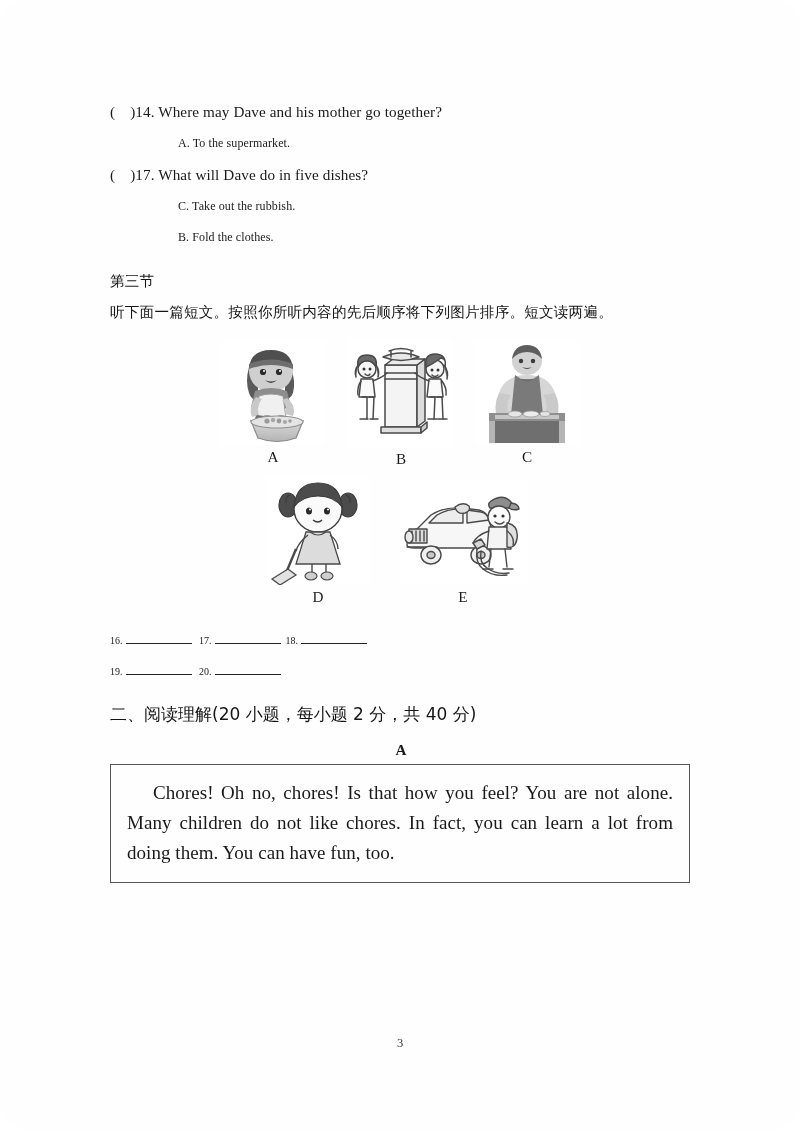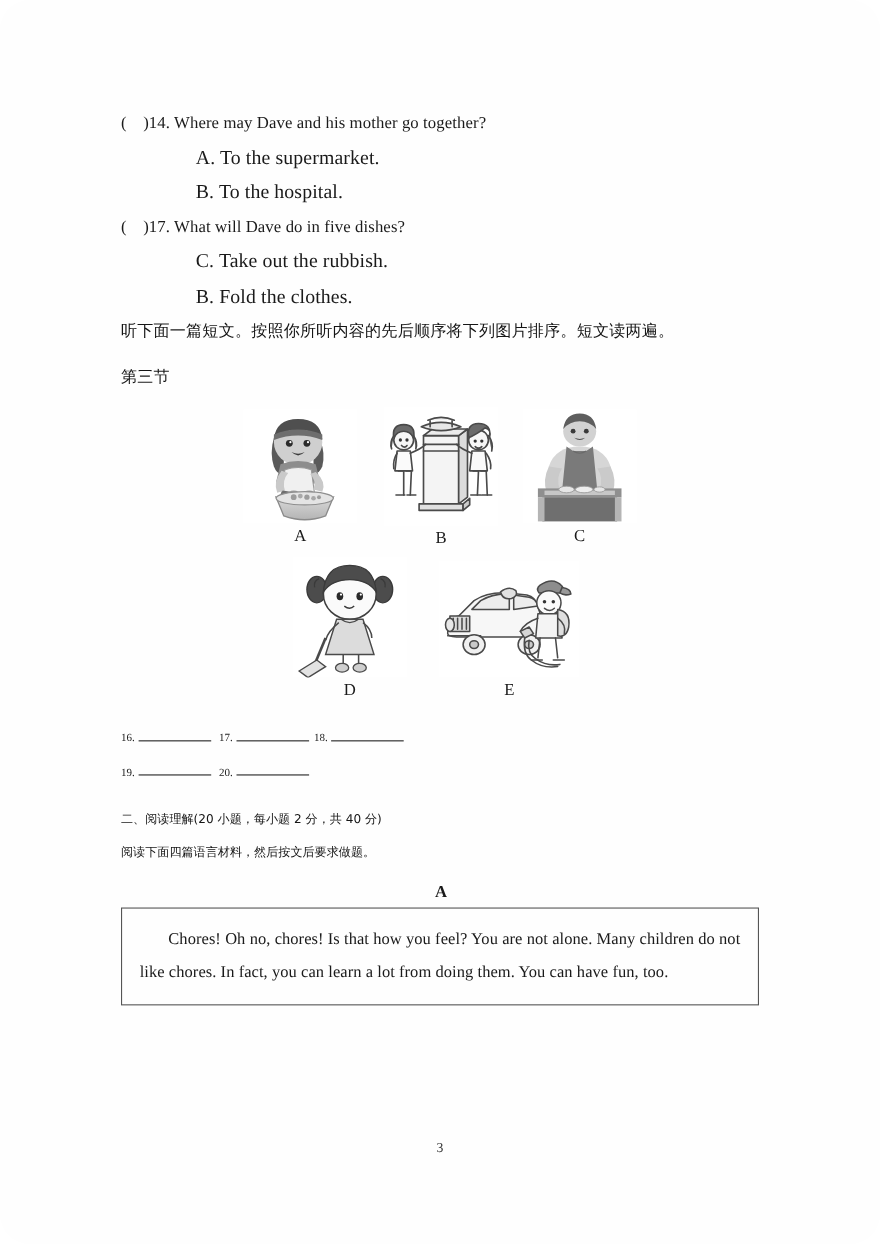--- a/index.html
+++ b/index.html
@@ -32,21 +32,21 @@
   .q-line {
     font-size: 15.2px;
     line-height: 31.5px;
     white-space: pre;
     letter-spacing: 0.1px;
   }
   .q-line .paren {
     letter-spacing: 0;
   }
   .opt-line {
-    font-size: 18px;
+    font-size: 12px;
     line-height: 31.5px;
     padding-left: 68px;
     white-space: pre;
     letter-spacing: 0.1px;
   }
 
   
   .cn {
     font-family: "DejaVu Sans", "Liberation Sans", sans-serif;
     font-size: 14.6px;
@@ -55,21 +55,21 @@
     color: #151515;
   }
   .cn-section-title {
     margin-top: 12px;
   }
   .cn-instr {
     margin-top: 1px;
   }
   .cn-heading {
     font-family: "DejaVu Sans", "Liberation Sans", sans-serif;
-    font-size: 11px;
+    font-size: 17px;
     line-height: 30px;
     color: #151515;
   }
 
   
   .pic-area {
     position: relative;
     margin-top: 8px;
     height: 290px;
   }
@@ -117,21 +117,21 @@
     margin-top: 10px;
   }
   .passage-box {
     border: 1.2px solid #555;
     margin-top: 3px;
     padding: 13px 16px 14px 16px;
     box-sizing: border-box;
     width: 580px;
   }
   .passage-text {
-    font-size: 15px;
+    font-size: 19px;
     line-height: 30px;
     text-indent: 26px;
     text-align: justify;
     letter-spacing: 0.05px;
   }
 
   
   .page-number {
     position: absolute;
     left: 0;
@@ -144,28 +144,27 @@
   }
 </style>
 </head>
 <body>
 
 <div class="page">
   <div class="content">
 
     <div class="q-line"><span class="paren">(    )</span><span>14.</span><span> Where may Dave and his mother go together?</span></div>
     <div class="opt-line">A. To the supermarket.</div>
-    <div class="opt-line">B. To the hospital.</div>
 
     <div class="q-line"><span class="paren">(    )</span><span>17.</span><span> What will Dave do in five dishes?</span></div>
     <div class="opt-line">C. Take out the rubbish.</div>
     <div class="opt-line">B. Fold the clothes.</div>
 
+    <div class="cn cn-section-title">第三节</div>
     <div class="cn cn-instr">听下面一篇短文。按照你所听内容的先后顺序将下列图片排序。短文读两遍。</div>
-    <div class="cn cn-section-title">第三节</div>
 
     <div class="pic-area">
 
       <div class="pic-cell" style="left:108px; top:6px; width:110px;">
         <svg class="pic-frame" width="104" height="104" viewBox="0 0 104 104">
           <defs>
             <linearGradient id="gA" x1="0" y1="0" x2="0" y2="1">
               <stop offset="0" stop-color="#d9d9d9"></stop>
                 <stop offset="1" stop-color="#b4b4b4"></stop>
             </linearGradient>
@@ -377,21 +376,20 @@
           </g>
         </svg>
         <div class="pic-label">E</div>
       </div>
     </div>
 
     <div class="blank-row"><span class="blank-item"><span class="blank-num">16.</span><span class="blank-rule"></span></span>   <span class="blank-item"><span class="blank-num">17.</span><span class="blank-rule"></span></span>  <span class="blank-item"><span class="blank-num">18.</span><span class="blank-rule"></span></span></div>
     <div class="blank-row"><span class="blank-item"><span class="blank-num">19.</span><span class="blank-rule"></span></span>   <span class="blank-item"><span class="blank-num">20.</span><span class="blank-rule"></span></span></div>
 
     <div class="cn-heading" style="margin-top:12px;">二、阅读理解(20 小题，每小题 2 分，共 40 分)</div>
-    <div class="cn-heading">阅读下面四篇语言材料，然后按文后要求做题。</div>
 
     <div class="passage-letter">A</div>
     <div class="passage-box">
       <div class="passage-text">Chores! Oh no, chores! Is that how you feel? You are not alone. Many children do not like chores. In fact, you can learn a lot from doing them. You can have fun, too.</div>
     </div>
 
   </div>
 
   <div class="page-number">3</div>
 </div>

